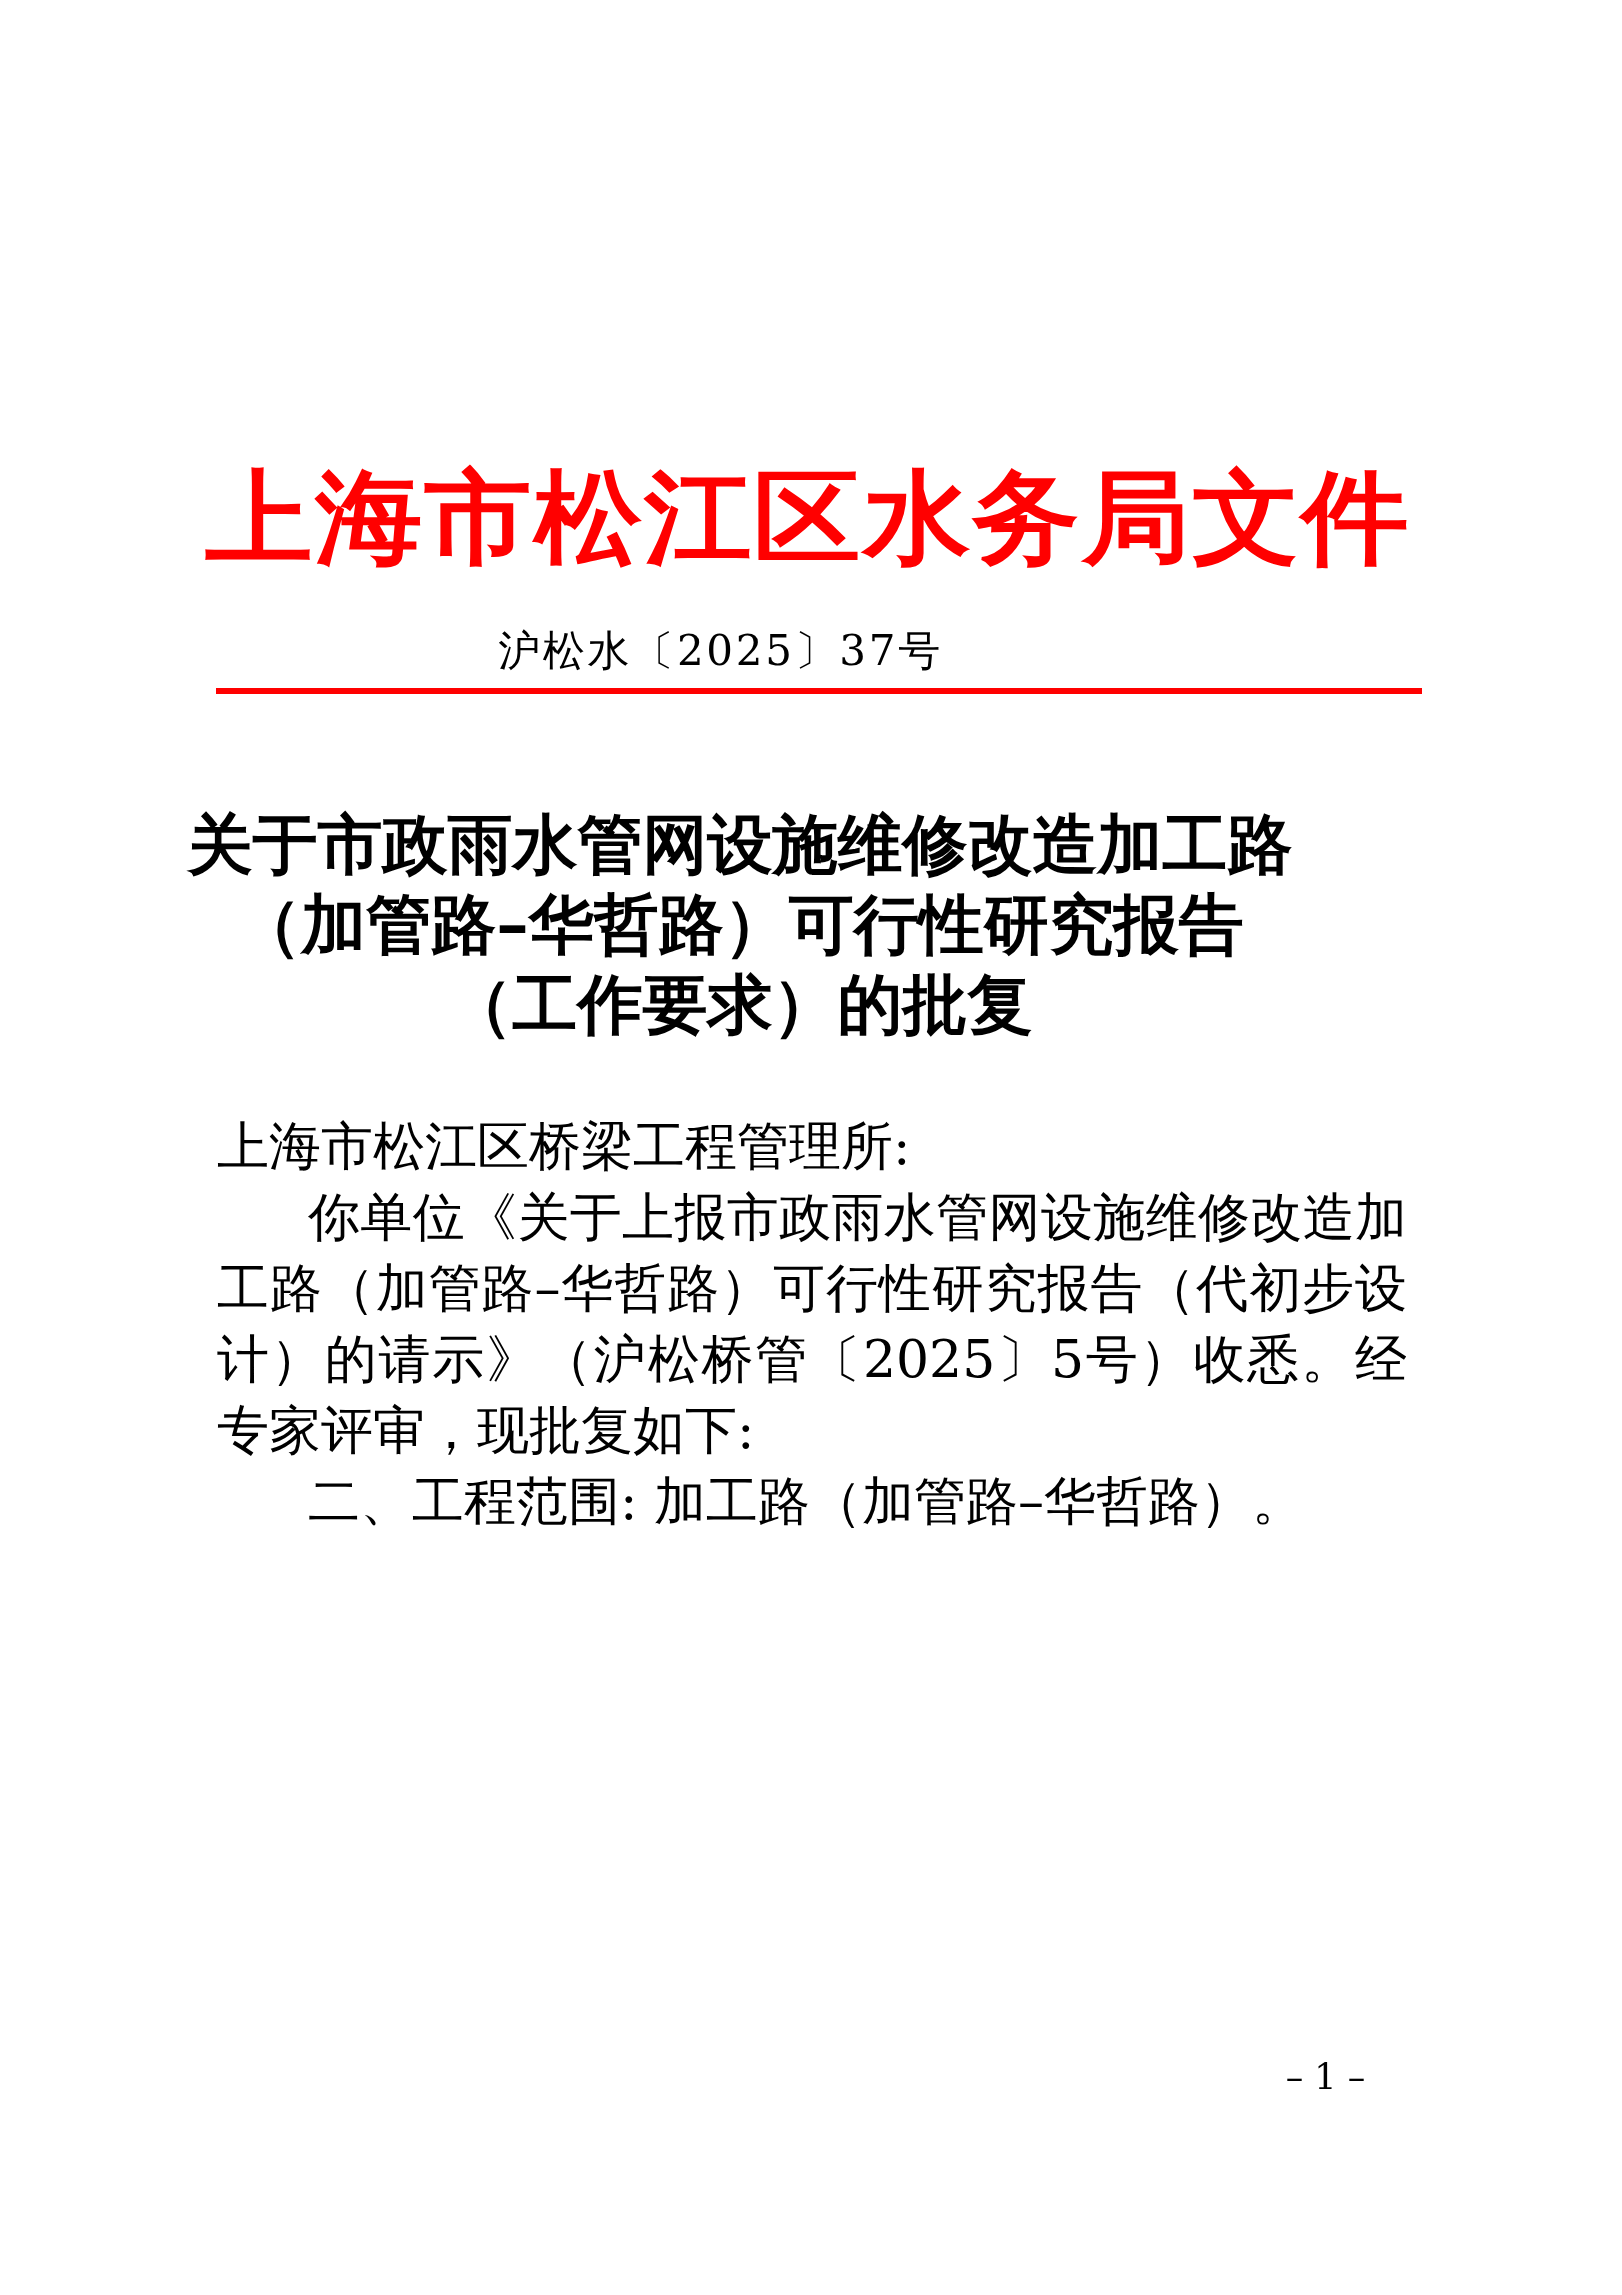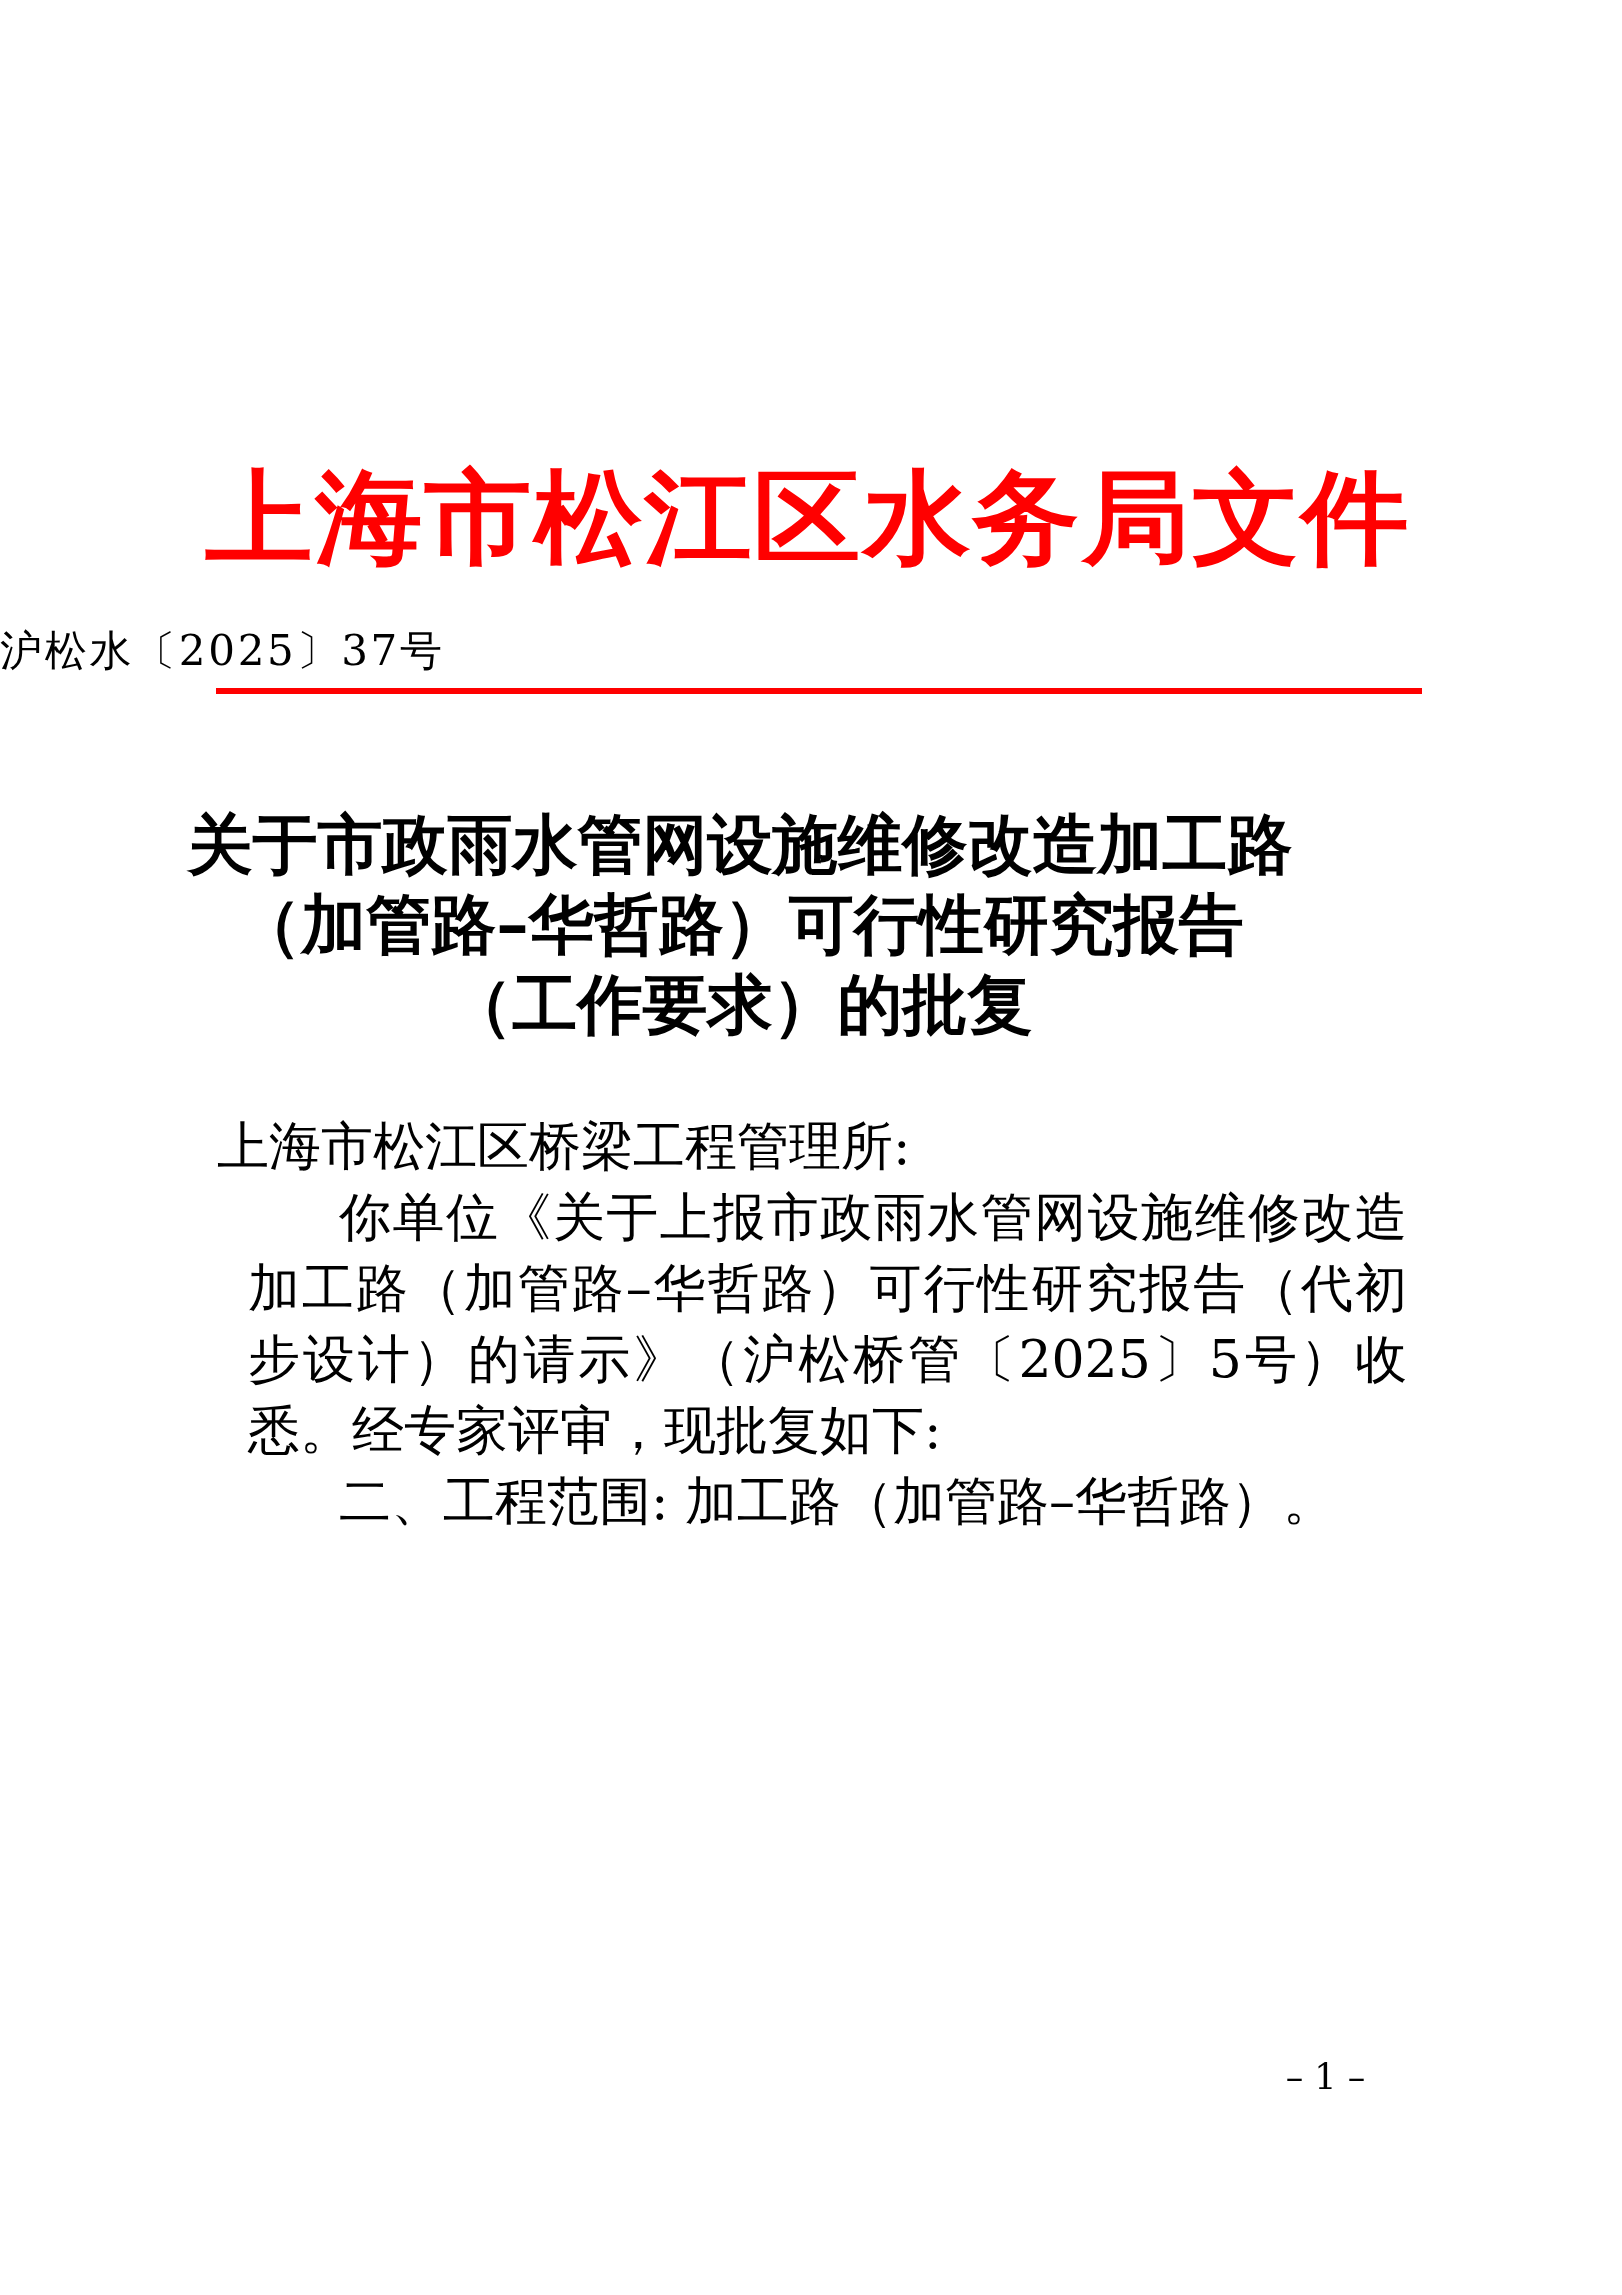--- a/index.html
+++ b/index.html
@@ -41,21 +41,21 @@
       display: inline-block;
       width: 112px;
       text-align: center;
       transform: scaleX(1.05);
     }
     .doc-number {
       position: absolute;
       left: 0;
       top: 622px;
       width: 1441px;
-      text-align: left;
+      text-align: center;
       font-size: 42px;
       line-height: 57px;
       letter-spacing: 2.7px;
       color: #000000;
     }
     .red-rule {
       position: absolute;
       left: 216px;
       top: 688px;
       width: 1206px;
@@ -88,21 +88,20 @@
       color: #000000;
       text-align: justify;
     }
     .body p {
       margin: 0;
       text-align: justify;
       text-align-last: left;
     }
     .body p.indent {
       text-indent: 91px;
-      margin-left: 31px;
     }
     .page-number {
       position: absolute;
       left: 1281px;
       top: 2057px;
       width: 89px;
       text-align: center;
       font-size: 35px;
       line-height: 41px;
       color: #000000;

